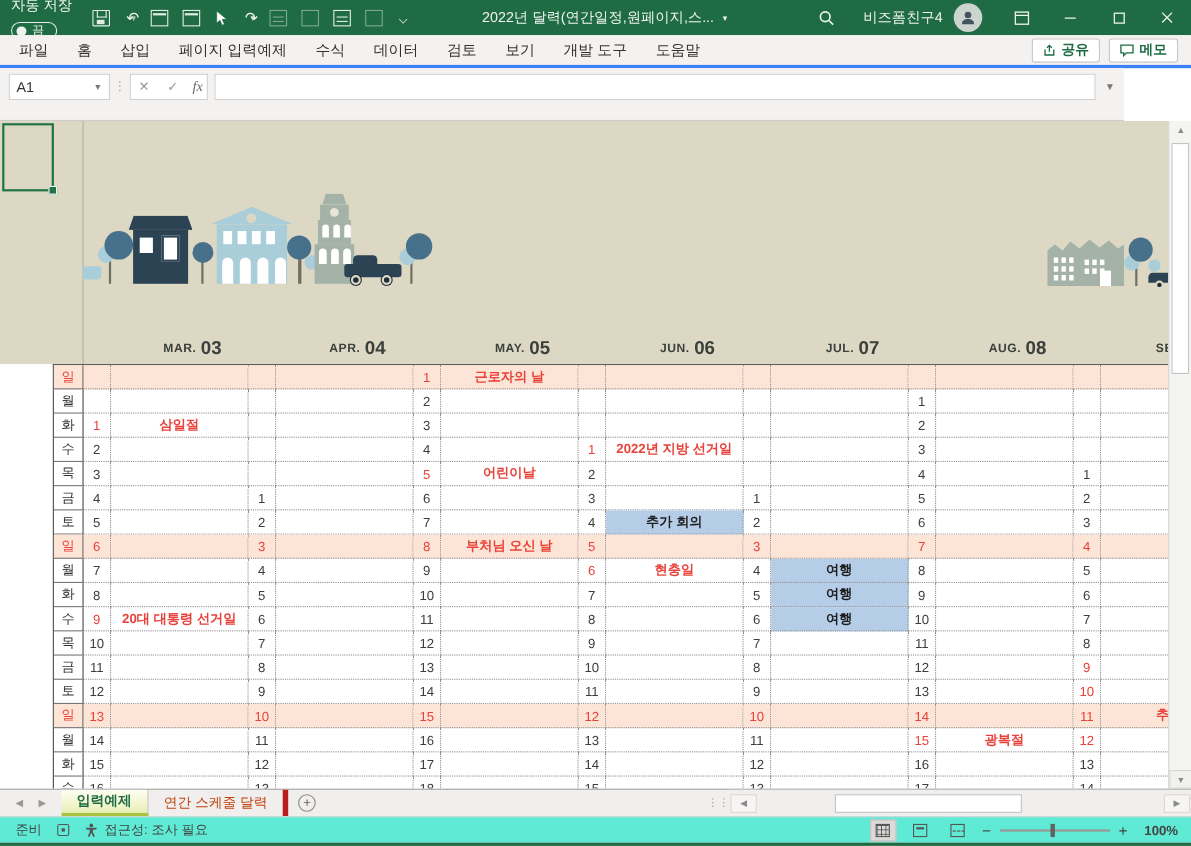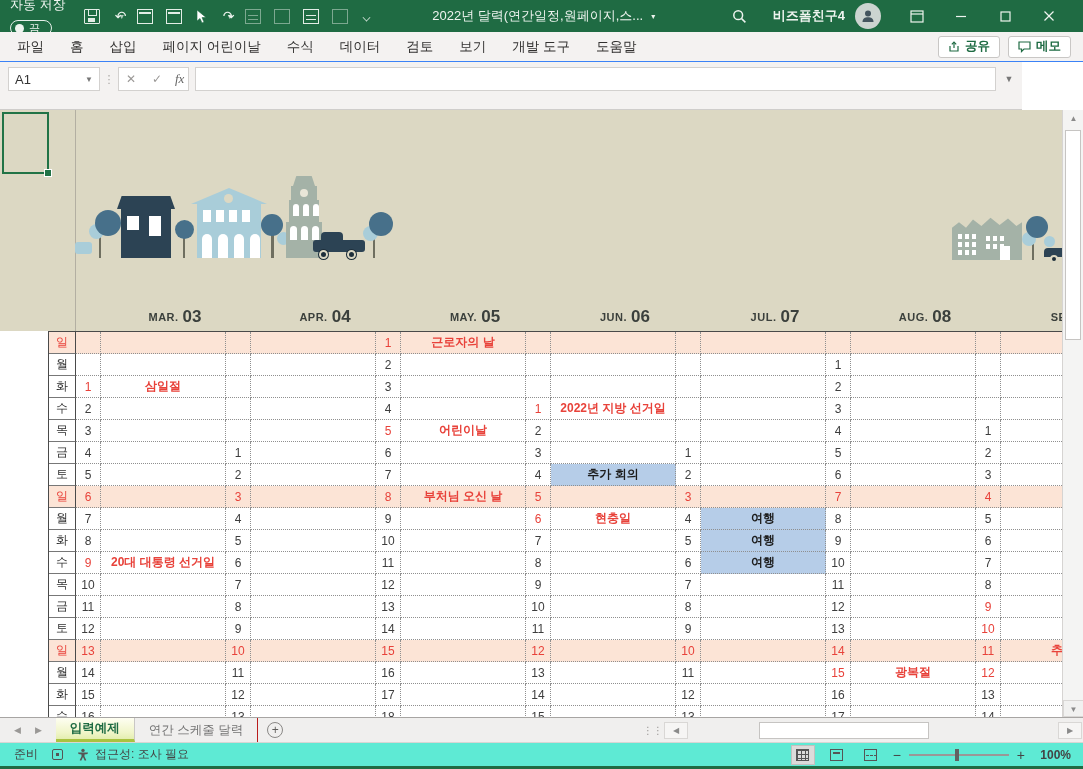--- a/index.html
+++ b/index.html
@@ -26,29 +26,29 @@
   .box-ic.bar::before{content:"";position:absolute;left:1px;right:1px;top:2px;height:2px;background:#eef4ef;}
   .box-ic.grid::before{content:"";position:absolute;left:2px;right:2px;top:5px;height:1.5px;background:#eef4ef;box-shadow:0 4px 0 #eef4ef;}
   .save-ic{border:1.5px solid #eef4ef;border-radius:1px;}
   .save-ic::before{content:"";position:absolute;left:3px;top:0;width:7px;height:5px;border:1.5px solid #eef4ef;border-top:none;}
   .save-ic::after{content:"";position:absolute;left:3px;bottom:1px;width:7px;height:4px;background:#eef4ef;}
   .arrow-glyph{font-size:14px;line-height:15px;text-align:center;width:16px;}
   .mini-caret{font-size:8px;opacity:.7;margin-left:-9px;}
   .chev{width:10px;height:10px;position:relative;opacity:.9;}
   .chev::before{content:"";position:absolute;left:2px;top:3px;width:6px;height:6px;border-right:1.5px solid #eef4ef;border-bottom:1.5px solid #eef4ef;transform:rotate(45deg) scale(.8);}
   .tb-title{flex:1;display:flex;align-items:center;justify-content:center;gap:8px;white-space:nowrap;font-size:13px;}
-  .tb-right{display:flex;align-items:center;gap:0;padding-right:12px;font-weight:bold;}
+  .tb-right{display:flex;align-items:center;gap:0;padding-right:0;}
   .tb-btn{height:32px;display:flex;align-items:center;justify-content:center;}
   .searchbtn{width:46px;}
   .username{padding:0 10px;font-size:13px;}
   .avatar{width:26px;height:26px;border-radius:50%;background:#ccd4d0;display:flex;align-items:center;justify-content:center;margin-right:14px;}
   .winbtn{width:44px;color:#eef4ef;font-size:14px;}
   
   .ribbon{position:absolute;left:0;top:32px;width:1083px;height:30px;background:var(--ribbonbg);
-    display:flex;align-items:center;border-bottom:1px solid #3b82f6;}
+    display:flex;align-items:center;border-bottom:3px solid #3b82f6;}
   .rtabs{display:flex;align-items:center;height:100%;padding-left:4px;}
   .rtab{padding:0 13px;font-size:13.5px;color:#323130;height:100%;display:flex;align-items:center;cursor:default;}
   .ribbon-right{margin-left:auto;display:flex;gap:8px;padding-right:12px;}
   .pillbtn{display:flex;align-items:center;gap:5px;background:#fff;border:1px solid #c9c7c5;border-radius:3px;
     height:22px;padding:0 9px;font-size:12.5px;color:#1e6b43;font-weight:700;}
   
   .fxbar{position:absolute;left:0;top:62px;width:1022px;height:48px;background:var(--ribbonbg);
     border-bottom:1px solid #cfcdcb;display:flex;align-items:flex-start;padding-top:5px;}
   .namebox{width:92px;height:24px;background:#fff;border:1px solid #d3d1cf;margin-left:8px;
     display:flex;align-items:center;font-size:13px;color:#333;padding:0 6px;}
@@ -93,21 +93,21 @@
   .town{position:absolute;}
   .town div{position:absolute;}
   .t-left{left:75px;top:58px;width:316px;height:92px;}
   .t-right{left:952px;top:98px;width:110px;height:56px;}
   .navy{background:#2c4354;} .lblue{background:#a9cdd9;} .gray{background:#a4b2a7;} .tdark{background:#47708a;} .trunk{background:#6f6f60;}
   .circ{border-radius:50%;}
   
   .tabsrow{position:absolute;left:0;top:717px;width:1083px;height:25px;background:#f0efee;border-top:1px solid #a7a5a3;
     display:flex;align-items:stretch;font-size:12.5px;}
   .tab-nav{display:flex;align-items:center;gap:14px;padding:0 14px;color:#9a9896;font-size:9px;}
-  .sheettab{display:flex;align-items:center;padding:0 14px;border-right:1px solid #b91c1c;color:#737373;}
+  .sheettab{display:flex;align-items:center;padding:0 14px;border-right:5px solid #b91c1c;color:#c2410c;}
   .sheettab.active{background:linear-gradient(#fefef2,#f0f5c8 70%,#e4eeb0);color:#1e6b43;font-weight:700;border-bottom:3px solid #a9c23f;border-right:1px solid #c9c7c5;}
   .addsheet{width:34px;display:flex;align-items:center;justify-content:center;}
   .addsheet span{width:16px;height:16px;border:1px solid #8a8886;border-radius:50%;color:#5f5d5b;font-size:12px;line-height:14px;text-align:center;}
   .hs-dots{margin-left:auto;color:#9a9896;font-size:10px;display:flex;align-items:center;}
   .hscroll{display:flex;align-items:center;width:420px;background:#f0efee;}
   .hs-btn{width:24px;height:17px;border:1px solid #d9d7d5;background:#f6f5f4;color:#8a8a8a;font-size:8px;display:flex;align-items:center;justify-content:center;margin:0 1px;}
   .hs-track{flex:1;height:17px;position:relative;}
   .hs-thumb{position:absolute;left:70px;top:0;width:170px;height:17px;background:#fff;border:1px solid #c6c4c2;}
   
   .statusbar{position:absolute;left:0;top:742px;width:1083px;height:24px;background:#5eead4;border-top:1px solid #d8d6d4;
@@ -206,21 +206,21 @@
         </svg>
       </div>
   </div>
 </div>
 
 <div class="ribbon">
   <div class="rtabs">
       <div class="rtab">파일</div>
       <div class="rtab">홈</div>
       <div class="rtab">삽입</div>
-      <div class="rtab">페이지 어린이날</div>
+      <div class="rtab">페이지 입력예제</div>
       <div class="rtab">수식</div>
       <div class="rtab">데이터</div>
       <div class="rtab">검토</div>
       <div class="rtab">보기</div>
       <div class="rtab">개발 도구</div>
       <div class="rtab">도움말</div>
     </div>
   <div class="ribbon-right">
     <div class="pillbtn">
       <span>

